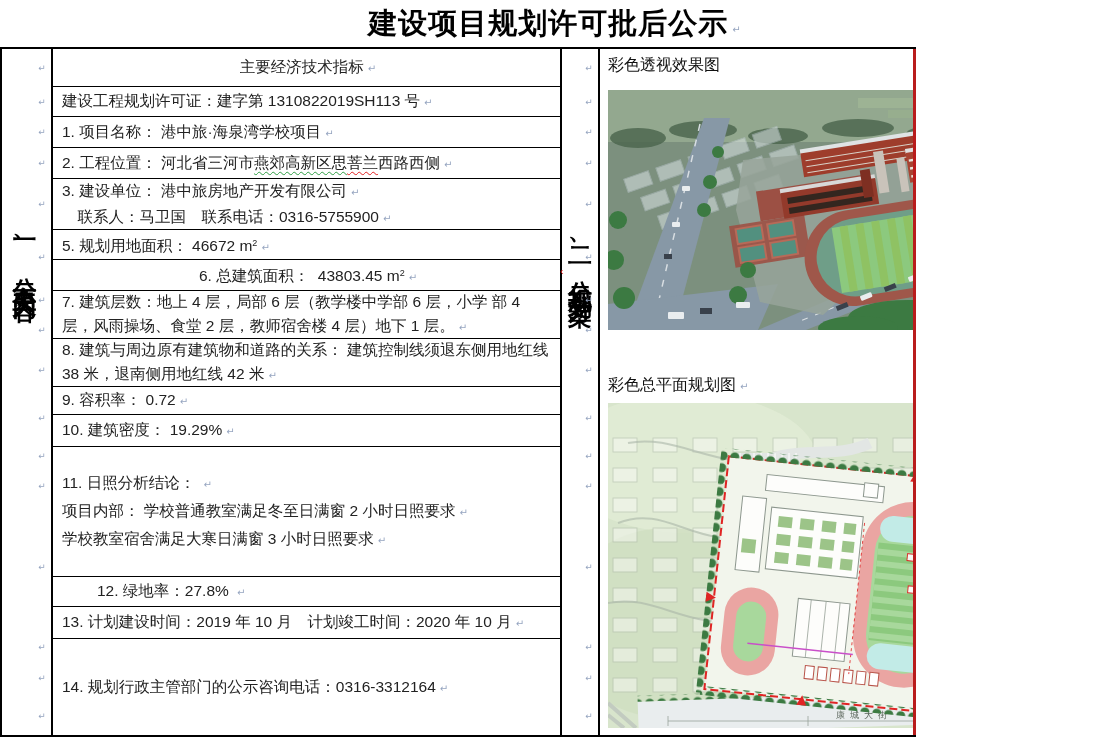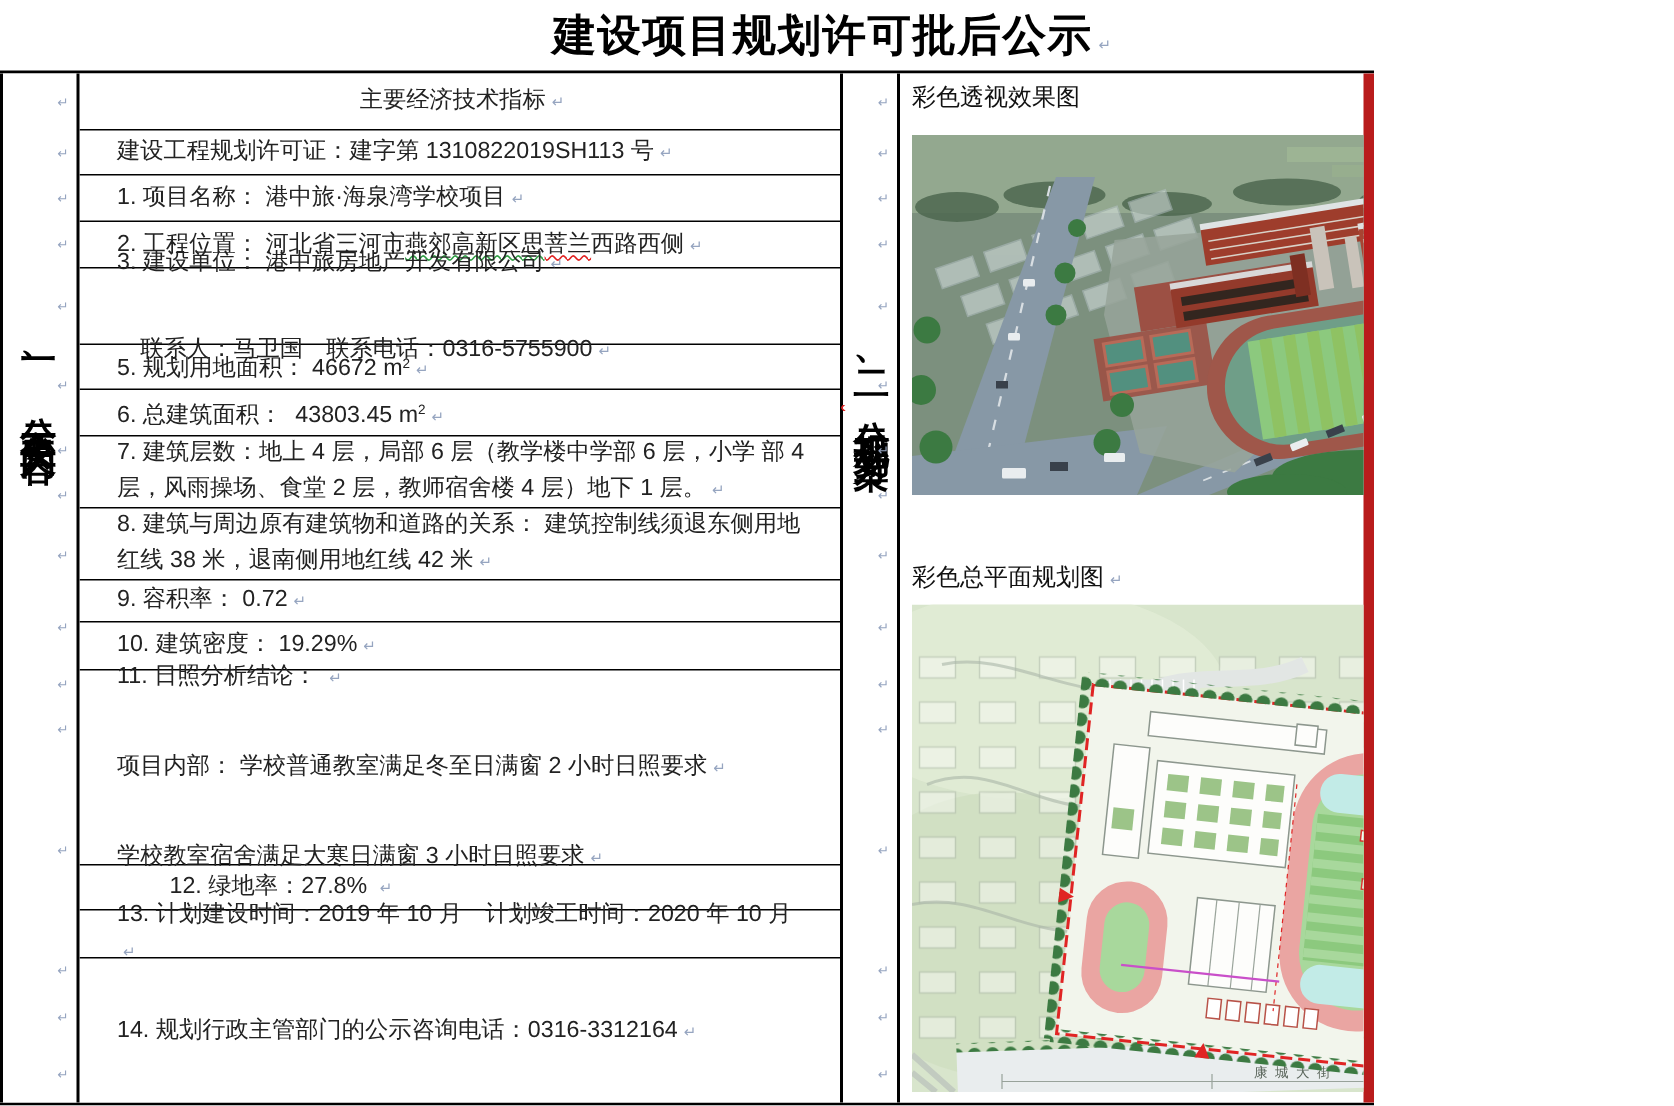--- a/index.html
+++ b/index.html
@@ -39,30 +39,30 @@
   
   .t-main{width:509px;box-sizing:border-box;border-right:2px solid #000;
     display:flex;flex-direction:column;background:#fff;}
   .t-row{
     box-sizing:border-box;border-bottom:1.5px solid #000;
     padding:1px 6px 0 9px;display:flex;flex-direction:column;justify-content:center;
     font-size:15.5px;line-height:24px;color:#222;
   }
   .t-row.center{align-items:center;}
   .t-row:last-child{border-bottom:none;flex:1;}
-  .cellp{margin:16px;white-space:pre-wrap;}
+  .cellp{margin:0;white-space:pre-wrap;}
   .cellp::after{content:"\21B5";color:var(--pilcrow_blue,#96a5c0);font-size:10px;margin-left:4px;}
   .p-end::after{content:"\21B5";color:var(--pilcrow_blue,#96a5c0);font-size:10px;margin-left:4px;font-weight:normal;}
   .sq-red{text-decoration:underline wavy var(--squiggle_red,#e02020) 1px;text-underline-offset:3px;}
   .sq-green{text-decoration:underline wavy var(--squiggle_green,#2f9e44) 1px;text-underline-offset:3px;text-align:center;}
   .sup{font-size:9px;vertical-align:5px;}
 
   
   .right-panel{flex:1;position:relative;box-sizing:border-box;
-    border-right:7px solid #b91c1c;padding:6px 0 0 8px;background:#fff;overflow:hidden;}
+    border-right:3px solid #b91c1c;padding:6px 0 0 8px;background:#fff;overflow:hidden;}
   .panel-label{font-size:16px;color:#111;}
   svg.persp{display:block;margin-top:14px;}
   .panel-label.second{margin-top:45px;}
   svg.plan{display:block;margin-top:7px;}
 </style>
 </head>
 <body>
 
 <div class="page">
 
@@ -139,21 +139,21 @@
         <div class="t-row" style="height: 31px;">
           <p class="cellp"><span>2. 工程位置： 河北省三河市</span><span class="sq-green">燕郊高新区思</span><span class="sq-red">菩兰</span><span>西路西侧</span></p>
         </div>
         <div class="t-row" style="height: 51px;">
           <p class="cellp"><span>3. 建设单位： 港中旅房地产开发有限公司</span></p>
           <p class="cellp"><span>　联系人：马卫国　联系电话：0316-5755900</span></p>
         </div>
         <div class="t-row" style="height: 30px;">
           <p class="cellp"><span>5. 规划用地面积： 46672 m</span><span class="sup">2</span></p>
         </div>
-        <div class="t-row" style="height: 31px;">
+        <div class="t-row" style="height: 31px; text-align: center;">
           <p class="cellp"><span>6. 总建筑面积：  43803.45 m</span><span class="sup">2</span></p>
         </div>
         <div class="t-row" style="height: 48px;">
           <p class="cellp"><span>7. 建筑层数：地上 4 层，局部 6 层（教学楼中学部 6 层，小学 部 4 层，风雨操场、食堂 2 层，教师宿舍楼 4 层）地下 1 层。</span></p>
         </div>
         <div class="t-row" style="height: 48px;">
           <p class="cellp"><span>8. 建筑与周边原有建筑物和道路的关系： 建筑控制线须退东侧用地红线 38 米，退南侧用地红线 42 米</span></p>
         </div>
         <div class="t-row" style="height: 28px;">
           <p class="cellp"><span>9. 容积率： 0.72</span></p>

